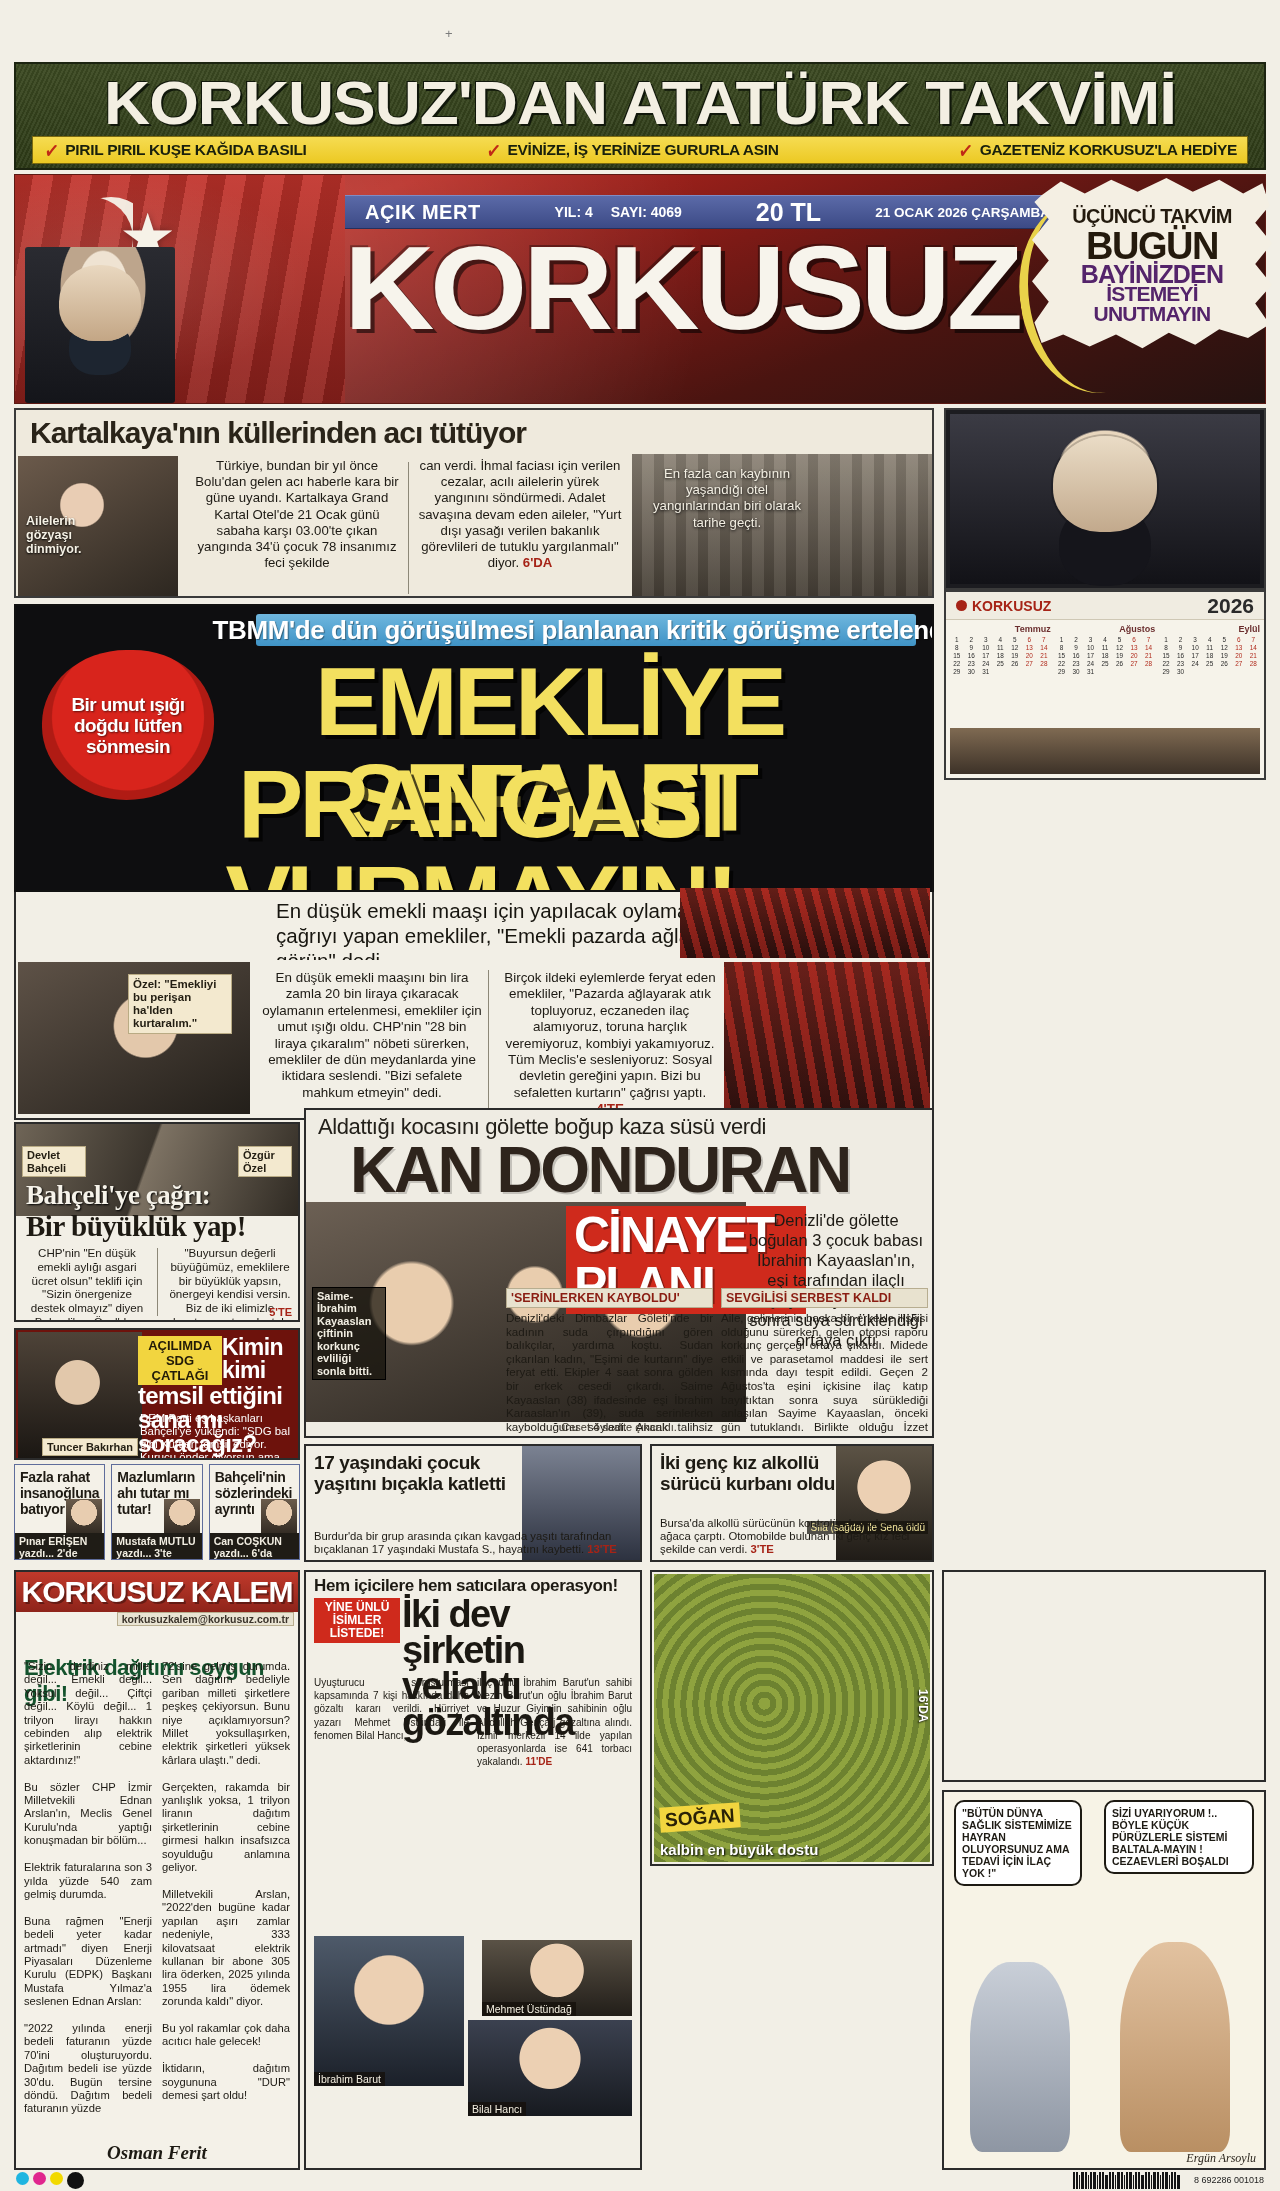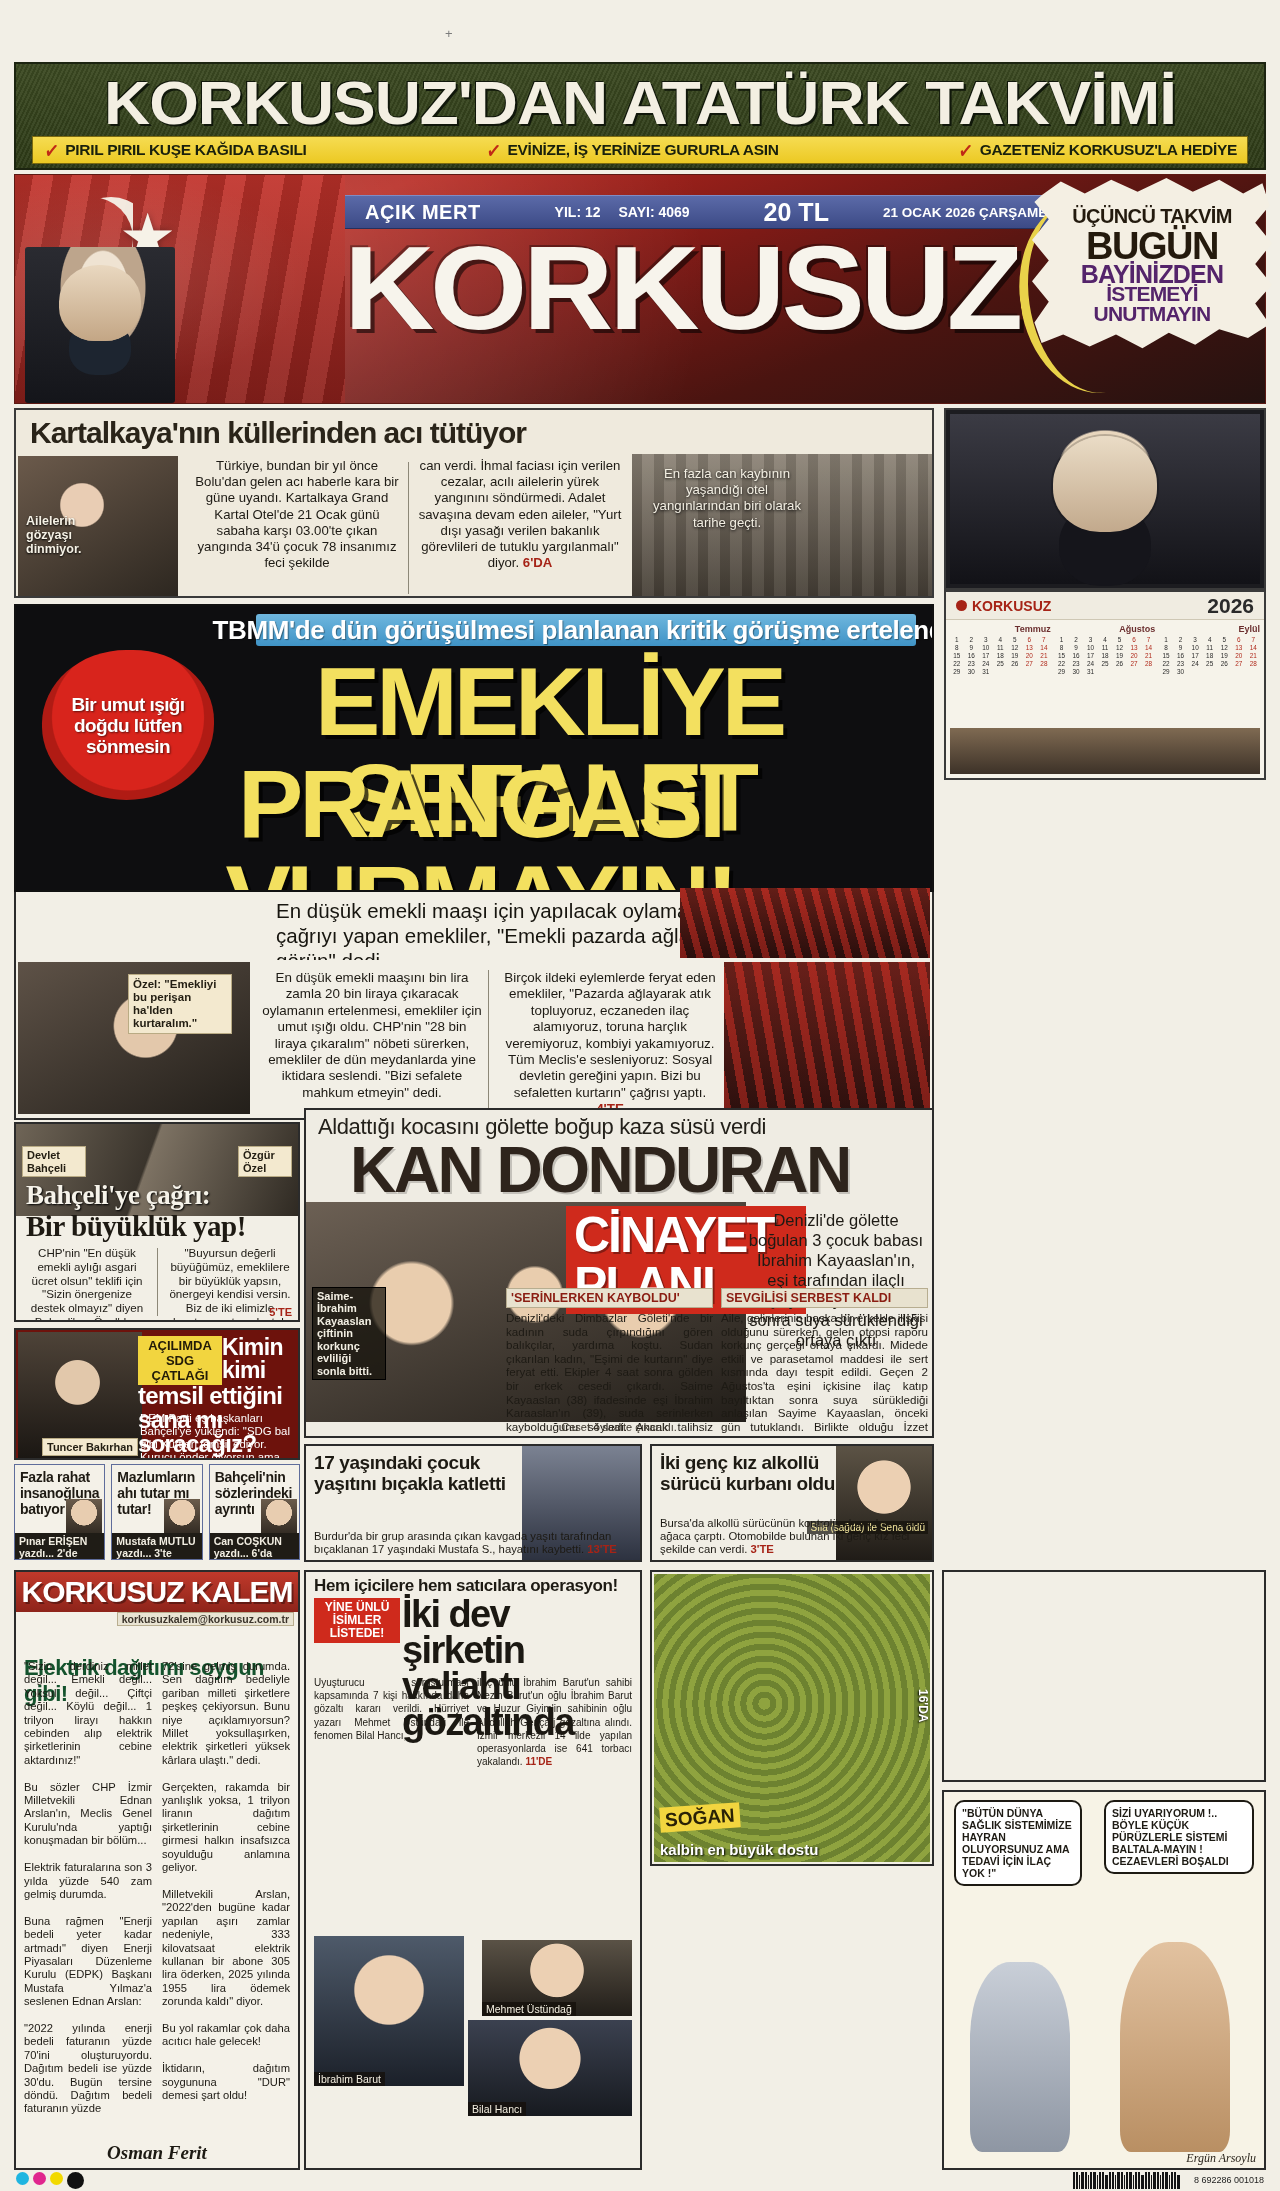--- a/index.html
+++ b/index.html
@@ -382,21 +382,21 @@
   </div>
 
   <div class="masthead">
     <div class="mast-flag">
       <div class="flag-crescent"></div>
       <div class="flag-star">★</div>
       <div class="ataturk-photo"></div>
     </div>
     <div class="mast-bar">
       <span class="m-acik">AÇIK MERT</span>
-      <span class="m-yil">YIL: 12</span>
+      <span class="m-yil">YIL: 4</span>
       <span class="m-sayi">SAYI: 4069</span>
       <span class="m-price">20 TL</span>
       <span class="m-date">21 OCAK 2026 ÇARŞAMBA</span>
     </div>
     <div class="mast-word">KORKUSUZ</div>
     <div class="mast-curve"></div>
   </div>
 
   <div class="starburst">
     <div class="sb-1">ÜÇÜNCÜ TAKVİM</div>

